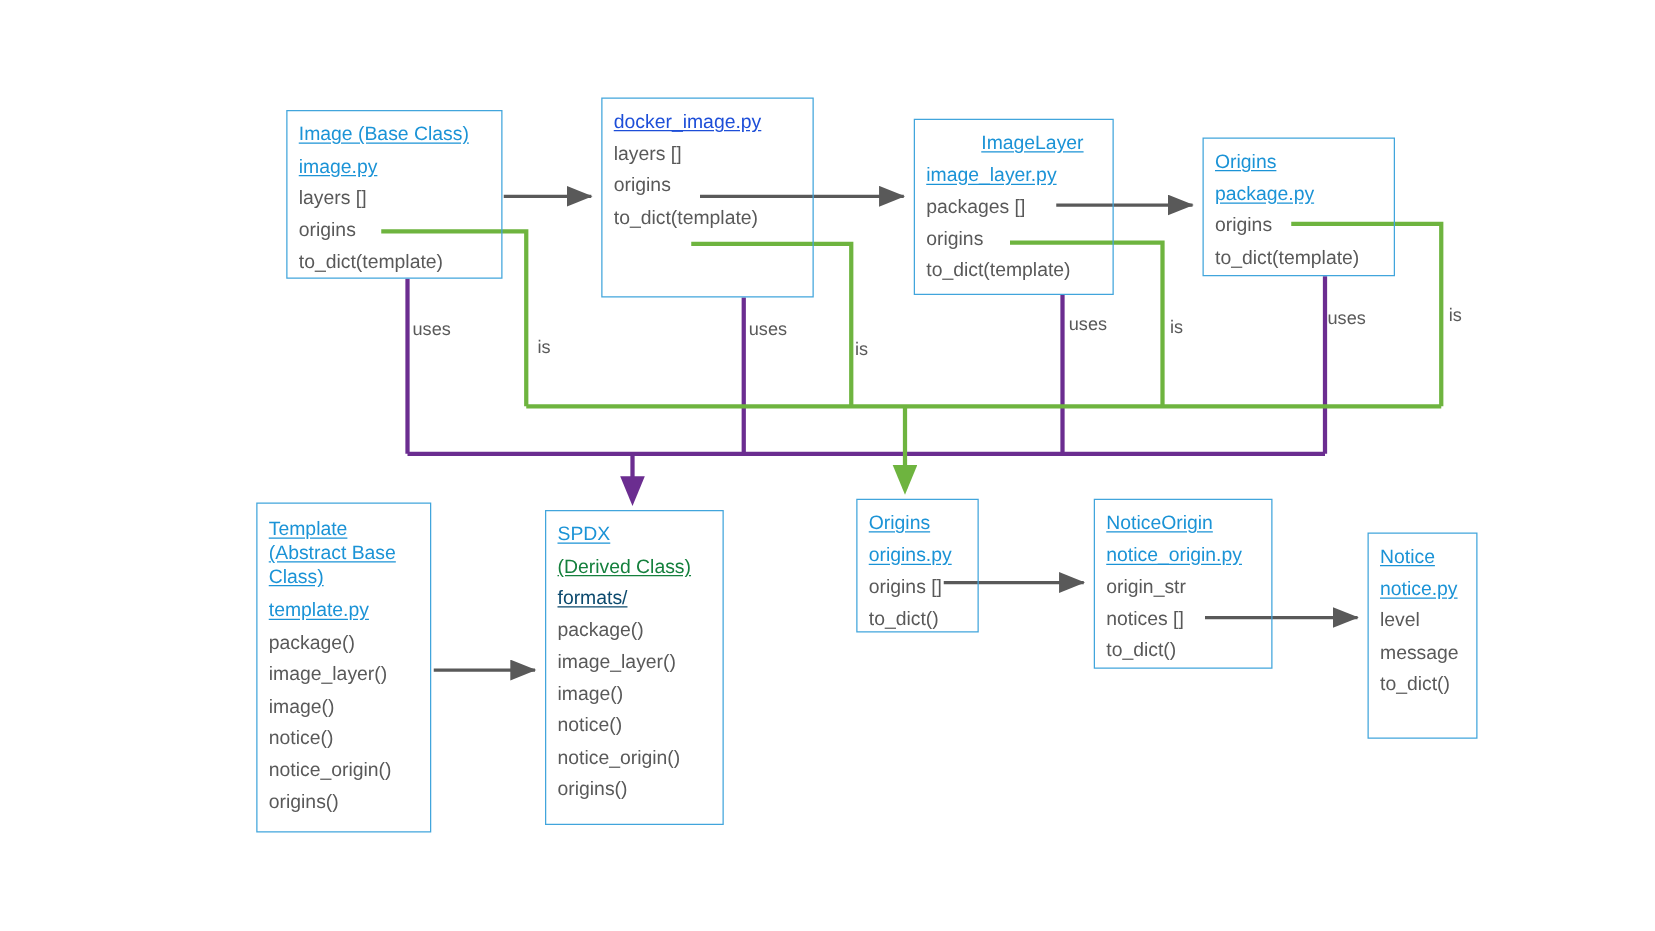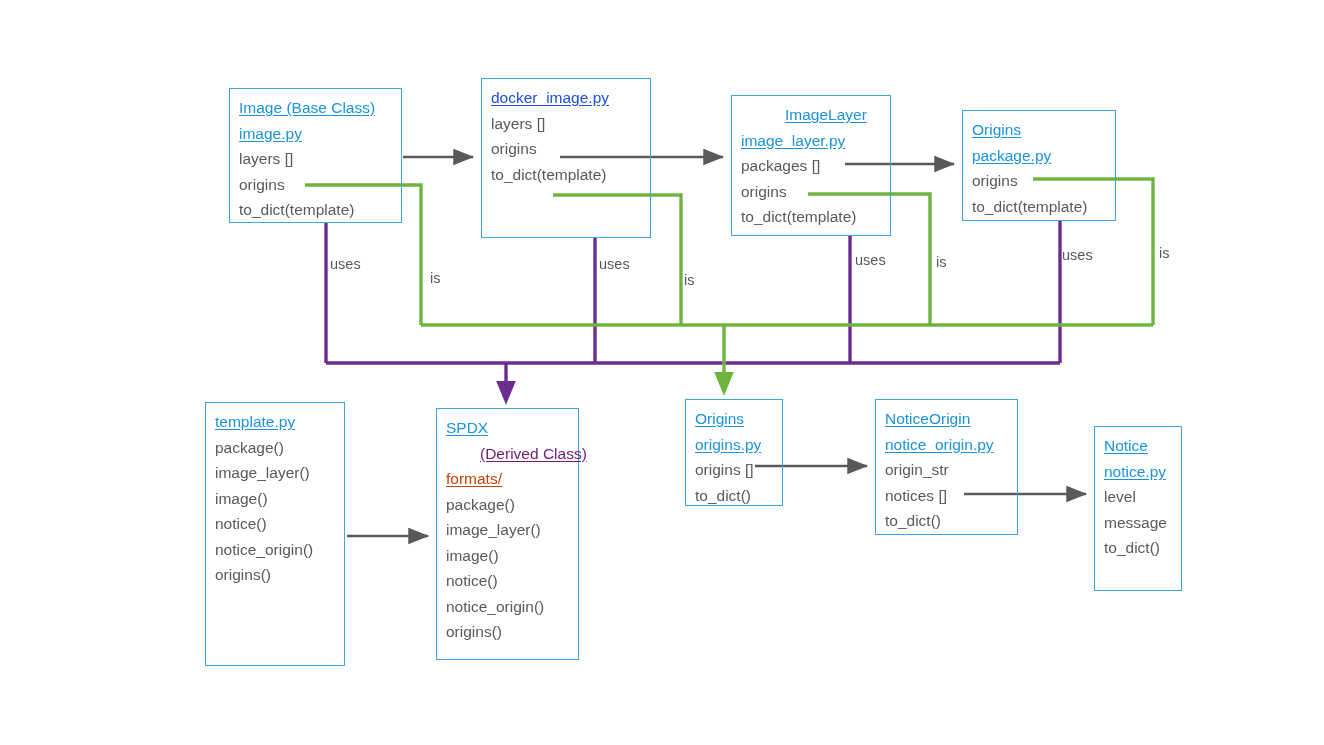--- a/index.html
+++ b/index.html
@@ -112,32 +112,33 @@
         <div class="row" style="color: rgb(89, 89, 89);">origins</div>
         <div class="row" style="color: rgb(89, 89, 89);">to_dict(template)</div>
       </div>
       <div class="node" style="left: 962px; top: 110px; width: 154px; height: 111px; border-color: rgb(65, 165, 220);">
         <div class="row link" style="color: rgb(27, 147, 214);">Origins</div>
         <div class="row link" style="color: rgb(27, 147, 214);">package.py</div>
         <div class="row" style="color: rgb(89, 89, 89);">origins</div>
         <div class="row" style="color: rgb(89, 89, 89);">to_dict(template)</div>
       </div>
       <div class="node" style="left: 205px; top: 402px; width: 140px; height: 264px; border-color: rgb(65, 165, 220);">
+        <div class="row link wrap" style="color: rgb(27, 147, 214);">Template (Abstract Base Class)</div>
         <div class="row link" style="color: rgb(27, 147, 214);">template.py</div>
         <div class="row" style="color: rgb(89, 89, 89);">package()</div>
         <div class="row" style="color: rgb(89, 89, 89);">image_layer()</div>
         <div class="row" style="color: rgb(89, 89, 89);">image()</div>
         <div class="row" style="color: rgb(89, 89, 89);">notice()</div>
         <div class="row" style="color: rgb(89, 89, 89);">notice_origin()</div>
         <div class="row" style="color: rgb(89, 89, 89);">origins()</div>
       </div>
       <div class="node" style="left: 436px; top: 408px; width: 143px; height: 252px; border-color: rgb(65, 165, 220);">
         <div class="row link" style="color: rgb(27, 147, 214);">SPDX</div>
-        <div class="row link" style="color: #701a75; margin-left: 34px;">(Derived Class)</div>
-        <div class="row link" style="color: #c2410c;">formats/</div>
+        <div class="row link" style="color: #15803d;">(Derived Class)</div>
+        <div class="row link" style="color: #0c4a6e;">formats/</div>
         <div class="row" style="color: rgb(89, 89, 89);">package()</div>
         <div class="row" style="color: rgb(89, 89, 89);">image_layer()</div>
         <div class="row" style="color: rgb(89, 89, 89);">image()</div>
         <div class="row" style="color: rgb(89, 89, 89);">notice()</div>
         <div class="row" style="color: rgb(89, 89, 89);">notice_origin()</div>
         <div class="row" style="color: rgb(89, 89, 89);">origins()</div>
       </div>
       <div class="node" style="left: 685px; top: 399px; width: 98px; height: 107px; border-color: rgb(65, 165, 220);">
         <div class="row link" style="color: rgb(27, 147, 214);">Origins</div>
         <div class="row link" style="color: rgb(27, 147, 214);">origins.py</div>

